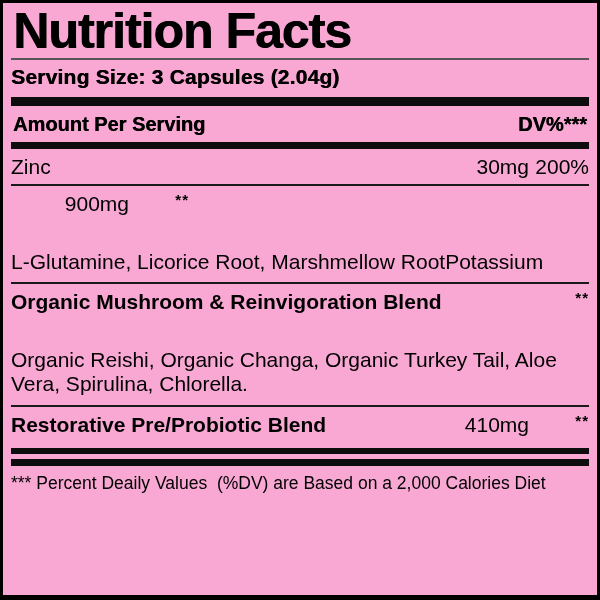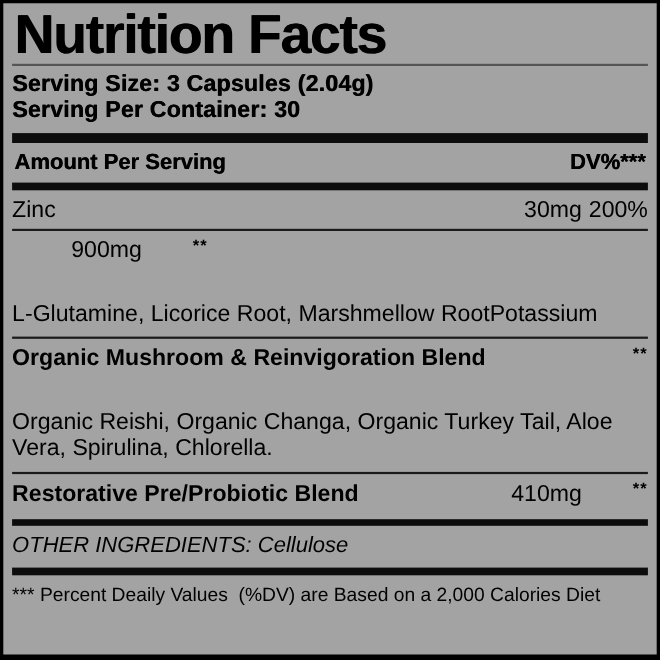--- a/index.html
+++ b/index.html
@@ -9,21 +9,21 @@
     font-family: "Liberation Sans", sans-serif;
     color: #000;
   }
   .label {
     box-sizing: border-box;
     width: 600px;
     height: 600px;
     border: 3px solid #000;
     border-bottom-width: 5px;
     padding: 3px 8px 4px 8px;
-    background: #a3a3a3;
+    background: #f9a8d4;
     overflow: hidden;
   }
   .title {
     font-size: 50px;
     font-weight: bold;
     letter-spacing: -1px;
     line-height: 0.95;
     margin: 2px 0 2px 2px;
     text-shadow: 0.8px 0 0 #000;
     white-space: nowrap;
@@ -101,21 +101,20 @@
 </head>
 <body>
 
 <div class="label">
 
   <div class="title">Nutrition Facts</div>
 
   <hr class="rule-title">
 
   <div class="serving-line">Serving Size: 3 Capsules (2.04g)</div>
-  <div class="serving-line">Serving Per Container: 30</div>
 
   <div class="bar bar-top"></div>
 
   <div class="header-row">
     <span>Amount Per Serving</span>
     <span>DV%***</span>
   </div>
 
   <div class="bar bar-header"></div>
 
@@ -144,19 +143,18 @@
   <hr class="rule-thin">
 
   <div class="nutrient-row">
     <span class="name bold">Restorative Pre/Probiotic Blend</span>
     <span class="amount">410mg</span>
     <span class="dv"><span class="dv-stars">**</span></span>
   </div>
 
   <div class="bar bar-other-a"></div>
 
-  <div class="other-ingredients">OTHER INGREDIENTS: Cellulose</div>
 
   <div class="bar bar-other-b"></div>
 
   <div class="footnote">*** Percent Deaily Values  (%DV) are Based on a 2,000 Calories Diet</div>
 
 </div>
 
 </body></html>

